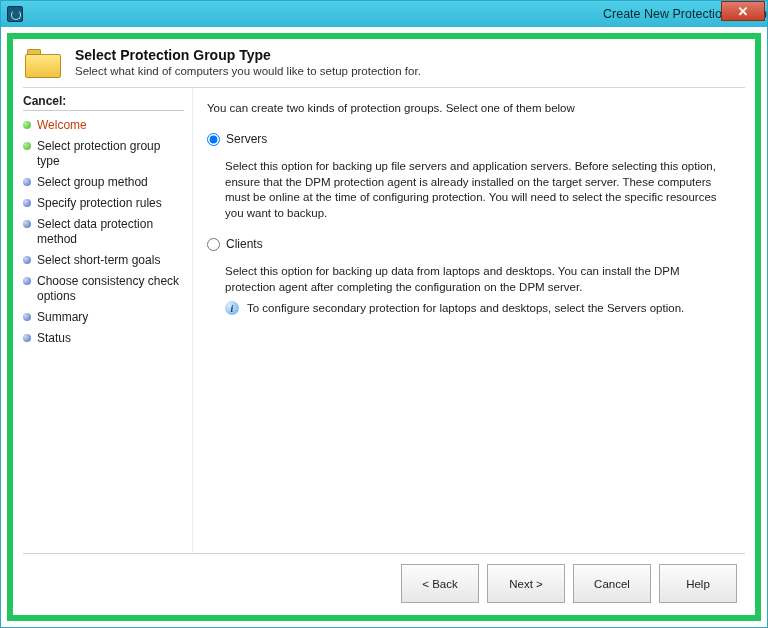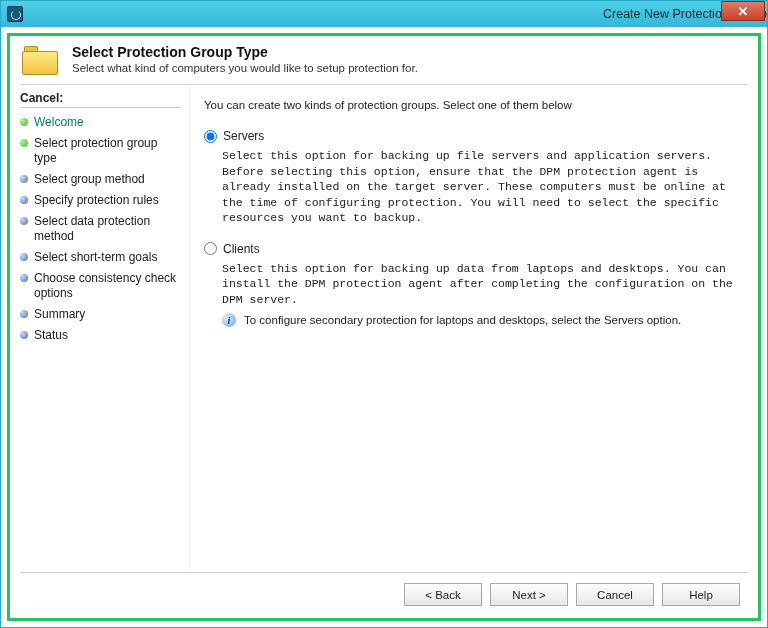--- a/index.html
+++ b/index.html
@@ -4,49 +4,49 @@
 <style>
   * { box-sizing: border-box; }
   html, body { margin:0; padding:0; font-family: "Segoe UI", Tahoma, sans-serif; font-size:12px; color:#222; }
   body { background:#fff; width:768px; height:628px; }
   .window { width:768px; height:628px; border:1px solid #2aa8c9; display:flex; flex-direction:column; background:#fff; }
   .titlebar { height:26px; background:linear-gradient(#4fcfe8,#34b8d8); display:flex; align-items:center; position:relative; color:#000; }
   .title-icon { width:16px; height:16px; margin:0 6px; background:#155a7a; border:1px solid #0a3a50; border-radius:2px; position:relative; }
   .title-icon::after { content:""; position:absolute; left:3px; top:3px; width:8px; height:8px; border:1.5px solid #bfe6f2; border-top-color:transparent; border-radius:50%; }
   .title-text { flex:1; text-align:right; font-size:12.5px; color:#0a2a33; }
   .close-btn { width:44px; height:20px; position:absolute; right:2px; top:0; background:linear-gradient(#e07a6a,#c8412a); border:1px solid #8a2a16; display:flex; align-items:center; justify-content:center; color:#fff; font-weight:bold; font-family:Arial; font-size:13px; cursor:pointer; }
-  .inner { flex:1; margin:6px; border:3px solid #22c55e; background:#fff; display:flex; flex-direction:column; overflow:hidden; }
+  .inner { flex:1; margin:6px; border:6px solid #22c55e; background:#fff; display:flex; flex-direction:column; overflow:hidden; }
   .header { display:flex; align-items:flex-start; padding:8px 12px 6px 12px; }
   .folder-icon { width:40px; height:34px; position:relative; margin-right:10px; flex-shrink:0; }
   .folder-icon .tab { position:absolute; top:2px; left:2px; width:14px; height:6px; background:#e6c04b; border:1px solid #b88f1d; border-bottom:none; border-radius:2px 2px 0 0; }
   .folder-icon .body { position:absolute; top:7px; left:0; width:36px; height:24px; background:linear-gradient(#ffe784,#f2c33f); border:1px solid #b88f1d; border-radius:2px; }
   .header-texts h1 { margin:0 0 2px 0; font-size:14px; font-weight:700; color:#111; }
   .header-texts p { margin:0; font-size:11.5px; color:#333; }
   .divider { height:1px; background:#d9d9d9; margin:0 10px 0 10px; }
   .body-area { flex:1; display:flex; overflow:hidden; }
   .sidebar { width:180px; padding:6px 8px 6px 10px; border-right:1px solid #eee; }
   .sidebar .steps-title { font-weight:700; font-size:12px; margin-bottom:2px; }
   .sidebar hr { border:none; border-top:1px solid #ccc; margin:2px 0 4px 0; }
   .step { display:flex; align-items:flex-start; gap:6px; padding:3px 0; line-height:1.25; cursor:pointer; }
   .step .bullet { width:8px; height:8px; border-radius:50%; margin-top:3px; flex-shrink:0; }
   .bullet.done { background:radial-gradient(circle at 30% 30%, #b3f09a, #4cb82b); }
   .bullet.pending { background:radial-gradient(circle at 30% 30%, #cbd9f5, #4a6fbf); }
-  .step.active .label { color:#0f766e; }
+  .step.active .label { color:#c2410c; }
   .content { flex:1; padding:14px 24px 8px 14px; overflow:auto; font-size:11.5px; color:#222; }
   .content .intro { margin-bottom:18px; }
   .option { margin-bottom:16px; }
   .opt-row { display:flex; align-items:center; gap:6px; }
   .opt-row input[type=radio] { margin:0; }
   .opt-row label { font-size:12px; }
-  .opt-desc { margin:5px 0 0 18px; line-height:1.35;font-family:Liberation Mono, monospace; }
+  .opt-desc { margin:13px 0 0 18px; line-height:1.35; }
   .info-row { display:flex; align-items:center; gap:8px; margin:6px 0 0 18px; }
   .info-icon { width:14px; height:14px; border-radius:50%; background:radial-gradient(circle at 30% 30%, #d9ecff, #6fa8e8); display:flex; align-items:center; justify-content:center; font-family:Georgia,serif; font-style:italic; font-weight:bold; font-size:10px; color:#13406b; flex-shrink:0; }
   .footer-sep { height:1px; background:#d0d0d0; margin:0 10px; }
   .footer { display:flex; justify-content:flex-end; align-items:center; gap:8px; padding:10px 18px 12px 10px; }
-  .btn { min-width:78px; height:23px; border:1px solid #a8a8a8; background:linear-gradient(#fdfdfd,#e7e7e7); font-size:11.5px; color:#222; cursor:pointer; padding:0 10px; }
+  .btn { min-width:78px; height:39px; border:1px solid #a8a8a8; background:linear-gradient(#fdfdfd,#e7e7e7); font-size:11.5px; color:#222; cursor:pointer; padding:0 10px; }
 </style>
 </head>
 <body>
 
 <div class="window">
 
   <div class="titlebar">
     <div class="title-icon"></div>
     <div class="title-text">Create New Protection Group</div>
     <div class="close-btn">

